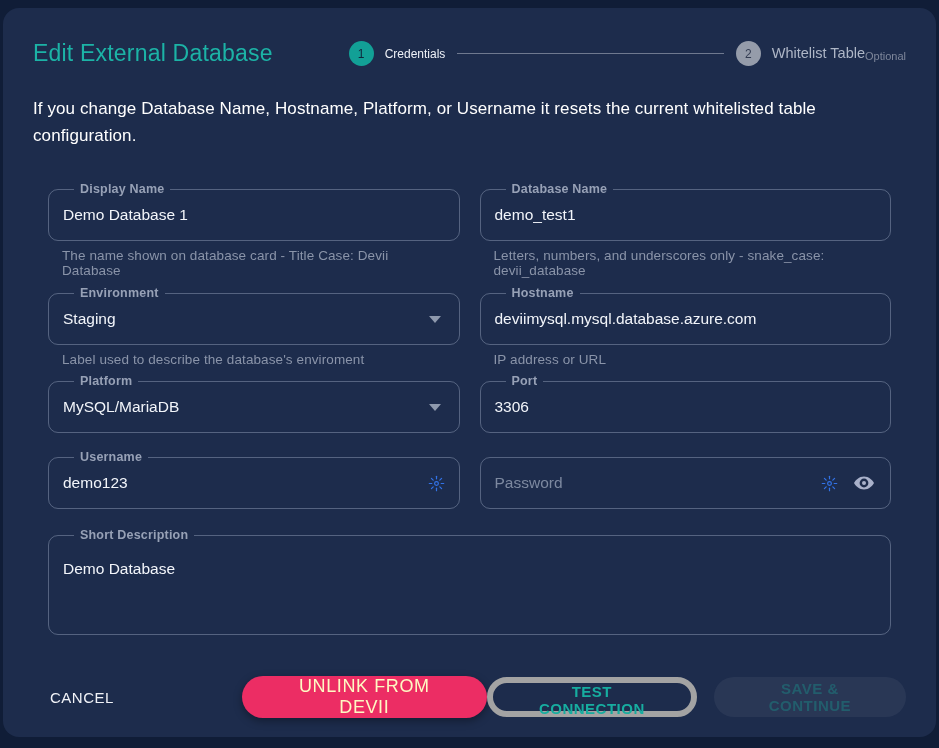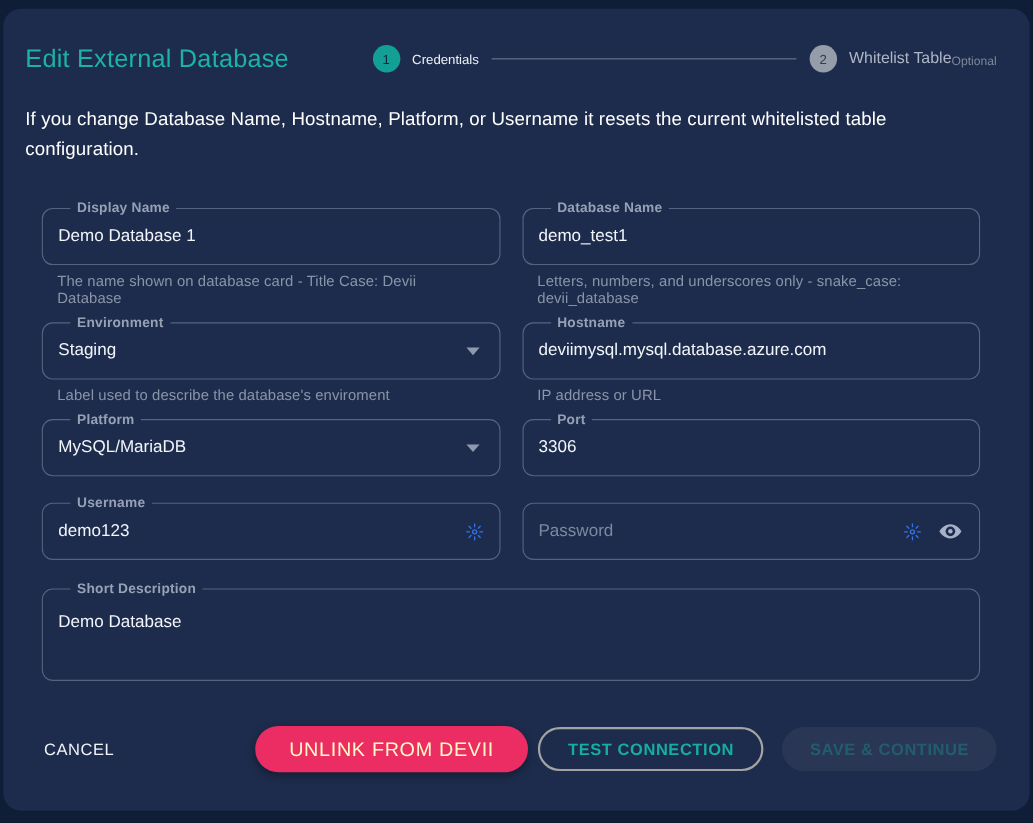--- a/index.html
+++ b/index.html
@@ -12,21 +12,21 @@
   }
   .backdrop {
     position:absolute; inset:0;
     background:#101d37;
   }
   .modal {
     position:absolute;
     left:3px; right:3px; top:8px; bottom:11px;
     background:#1d2c4c;
     border-radius:16px;
-    padding:32px 30px 0 20px;
+    padding:32px 30px 0 30px;
   }
 
   
   .header { display:flex; align-items:center; }
   .title {
     color:#1cb3a6; font-size:23px; font-weight:500;
     letter-spacing:0.2px; white-space:nowrap;
   }
   .stepper { display:flex; align-items:center; flex:1; margin-left:76px; }
   .step { display:flex; align-items:center; }
@@ -64,21 +64,21 @@
 
   .cell { position:relative; padding-top:8px; }
   .fbox {
     position:relative;
     border:1px solid rgba(176,189,212,0.38);
     border-radius:10px;
     height:52px;
     display:flex; align-items:center;
     padding:0 14px;
   }
-  .fbox.tall { height:84px; align-items:flex-end; padding-top:10px; }
+  .fbox.tall { height:100px; align-items:center; padding-top:10px; }
   .flabel {
     position:absolute; top:0; left:26px;
     height:16px; line-height:16px;
     background:#1d2c4c; padding:0 6px;
     font-size:12.5px; color:#97a1b6; letter-spacing:0.2px;
     z-index:2;
     font-weight:bold;
   }
   .fbox input, .fbox textarea {
     background:transparent; border:none; outline:none;
@@ -118,21 +118,21 @@
     margin-left:124px;
     background:#ec2d64; border:none;
     color:#fef9c3; font-size:18px; font-weight:400;
     letter-spacing:0.6px;
     height:42px; padding:0 31px; border-radius:21px;
     box-shadow:0 3px 8px rgba(0,0,0,0.35);
   }
   .btn-outline {
     margin-left:auto;
     background:transparent;
-    border:2px solid #a3a3a3;
+    border:6px solid #a3a3a3;
     color:#17ada0; font-size:15px; font-weight:700;
     letter-spacing:0.5px;
     height:40px; padding:0 25px; border-radius:20px;
   }
   .btn-disabled {
     margin-left:17px;
     background:rgba(255,255,255,0.055);
     border:none;
     color:rgba(23,173,160,0.32);
     font-size:15px; font-weight:700; letter-spacing:0.5px;

